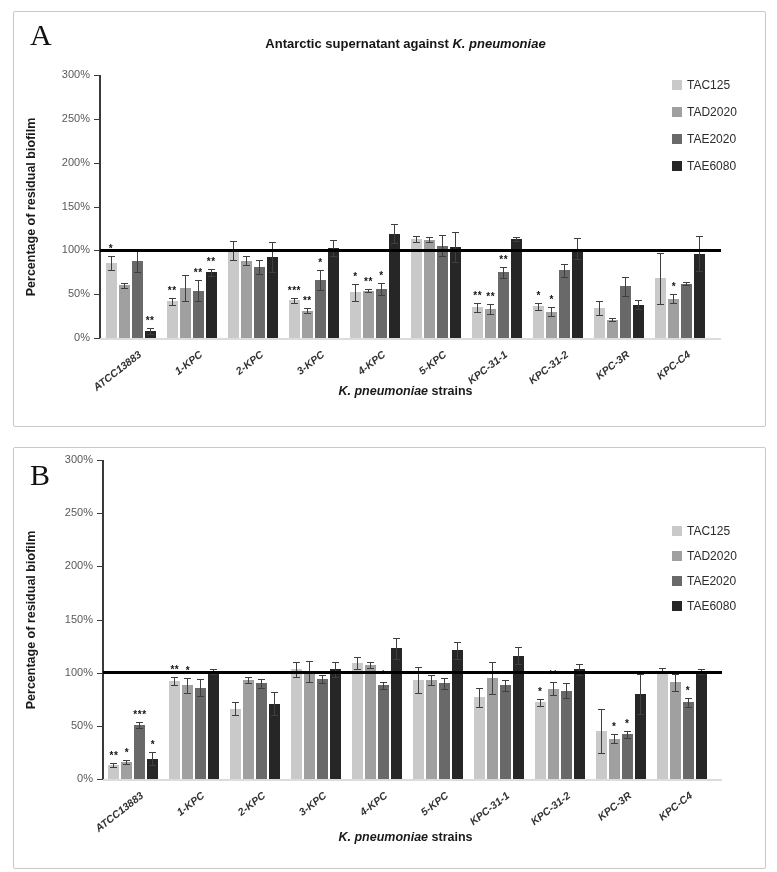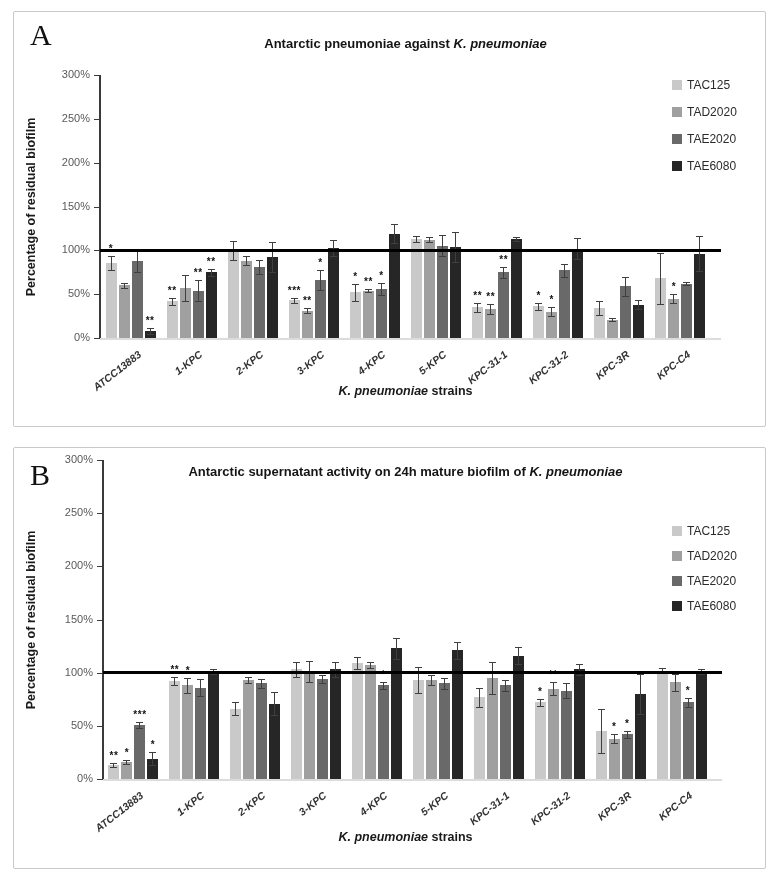--- a/index.html
+++ b/index.html
@@ -38,21 +38,21 @@
   .sig{position:absolute;font-size:10px;font-weight:700;color:#111;
         transform:translateX(-50%);white-space:nowrap;letter-spacing:0.5px;}
 </style>
 </head>
 <body>
 
 <div class="page">
 
   <div class="panel panel-a">
     <div class="panel-letter">A</div>
-    <div class="chart-title"><span>Antarctic pneumoniae against </span><span class="it">K. pneumoniae</span><span></span></div>
+    <div class="chart-title"><span>Antarctic supernatant against </span><span class="it">K. pneumoniae</span><span></span></div>
     <div class="y-axis-title" style="left:17px;top:195px;">Percentage of residual biofilm</div>
     <div class="plot">
         <div class="abs" style="left: 85px; top: 63px; width: 2px; height: 264px; background: rgb(58, 58, 58);"></div>
         <div class="abs" style="left: 86px; top: 326px; width: 621px; height: 2px; background: rgb(220, 220, 220);"></div>
         <div class="abs" style="left: 80px; top: 326px; width: 6px; height: 1px; background: rgb(58, 58, 58);"></div>
         <div class="y-tick-label" style="left: 28px; top: 319px;">0%</div>
         <div class="abs" style="left: 80px; top: 282.167px; width: 6px; height: 1px; background: rgb(58, 58, 58);"></div>
         <div class="y-tick-label" style="left: 28px; top: 275.167px;">50%</div>
         <div class="abs" style="left: 80px; top: 238.333px; width: 6px; height: 1px; background: rgb(58, 58, 58);"></div>
         <div class="y-tick-label" style="left: 28px; top: 231.333px;">100%</div>
@@ -269,21 +269,20 @@
         </div>
         <div class="legend-item" style="left: 658px; top: 147px;">
           <div class="legend-swatch" style="background: rgb(38, 38, 38);"></div>
           <div class="legend-label">TAE6080</div>
         </div>
       </div>
   </div>
 
   <div class="panel panel-b">
     <div class="panel-letter">B</div>
-    <div class="chart-title"><span>Antarctic supernatant activity on 24h mature biofilm of </span><span class="it">K. pneumoniae</span><span></span></div>
     <div class="y-axis-title" style="left:17px;top:172px;">Percentage of residual biofilm</div>
     <div class="plot">
         <div class="abs" style="left: 88px; top: 12px; width: 2px; height: 320px; background: rgb(58, 58, 58);"></div>
         <div class="abs" style="left: 89px; top: 331px; width: 619px; height: 2px; background: rgb(220, 220, 220);"></div>
         <div class="abs" style="left: 83px; top: 331px; width: 6px; height: 1px; background: rgb(58, 58, 58);"></div>
         <div class="y-tick-label" style="left: 31px; top: 324px;">0%</div>
         <div class="abs" style="left: 83px; top: 277.833px; width: 6px; height: 1px; background: rgb(58, 58, 58);"></div>
         <div class="y-tick-label" style="left: 31px; top: 270.833px;">50%</div>
         <div class="abs" style="left: 83px; top: 224.667px; width: 6px; height: 1px; background: rgb(58, 58, 58);"></div>
         <div class="y-tick-label" style="left: 31px; top: 217.667px;">100%</div>

